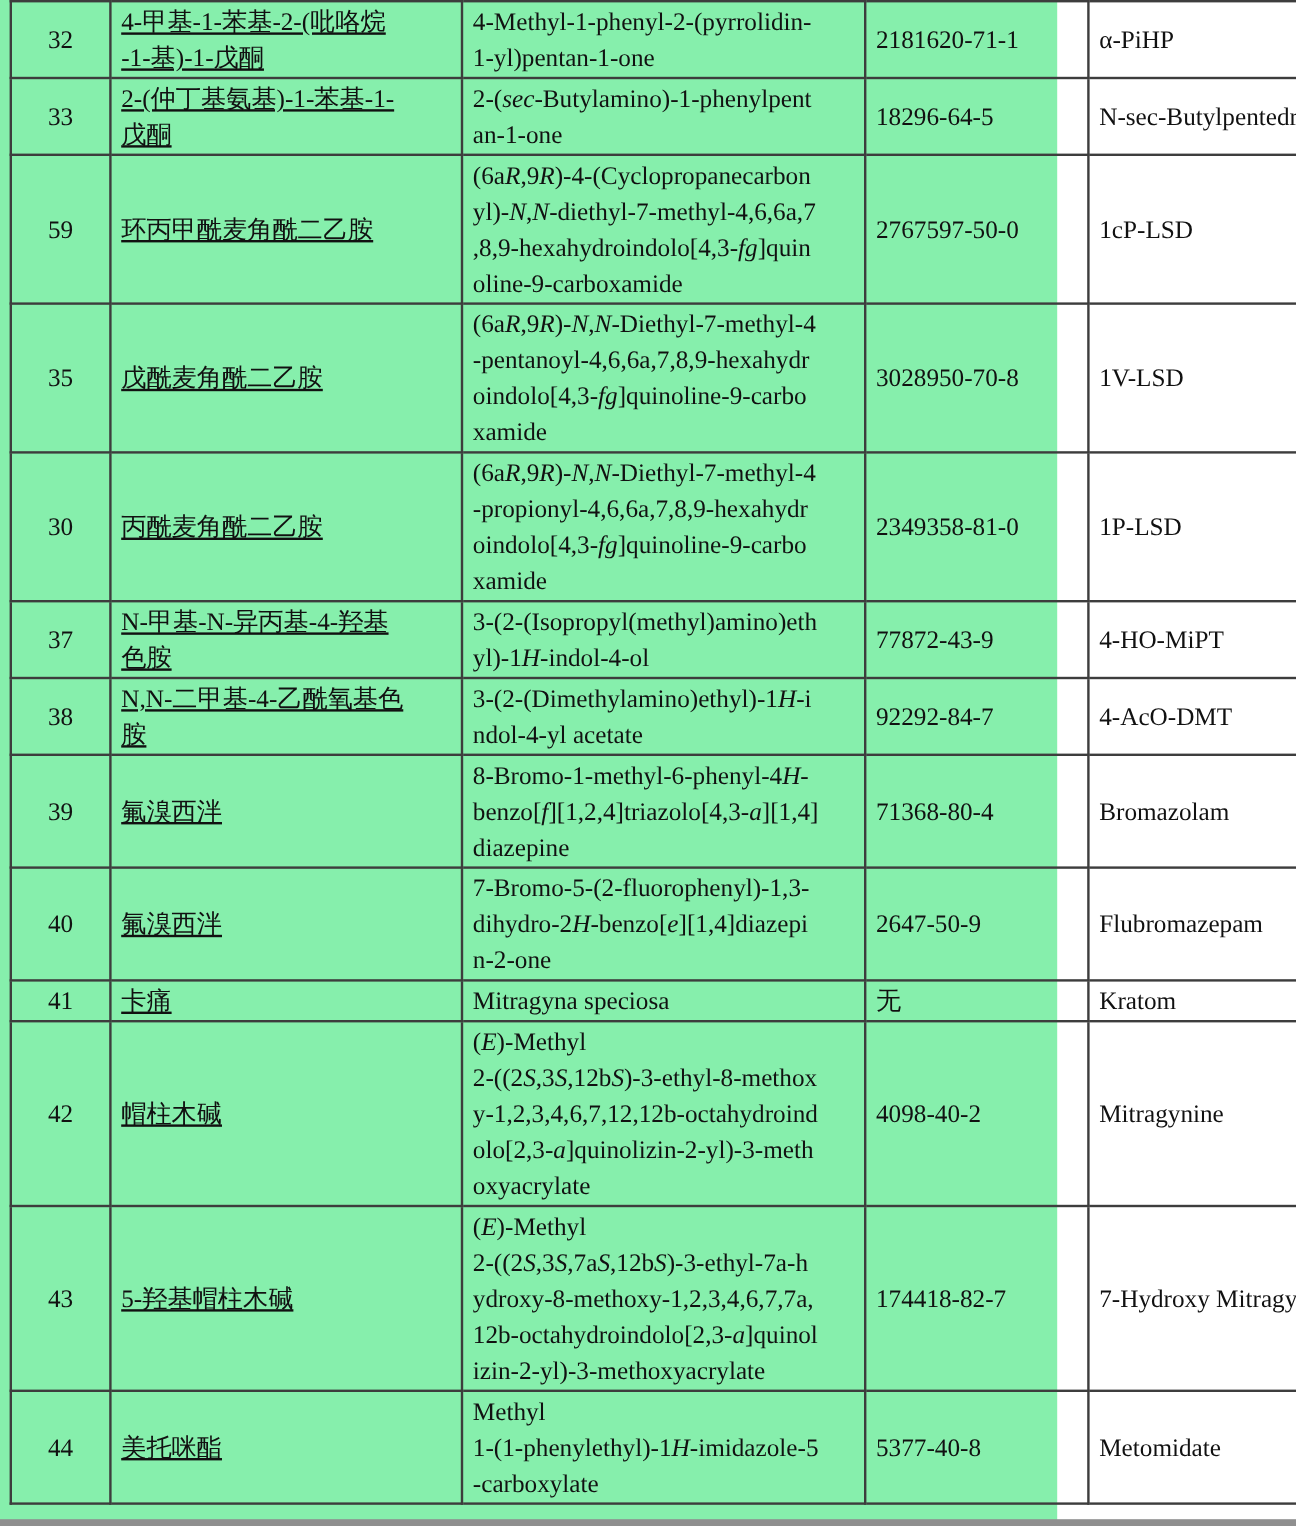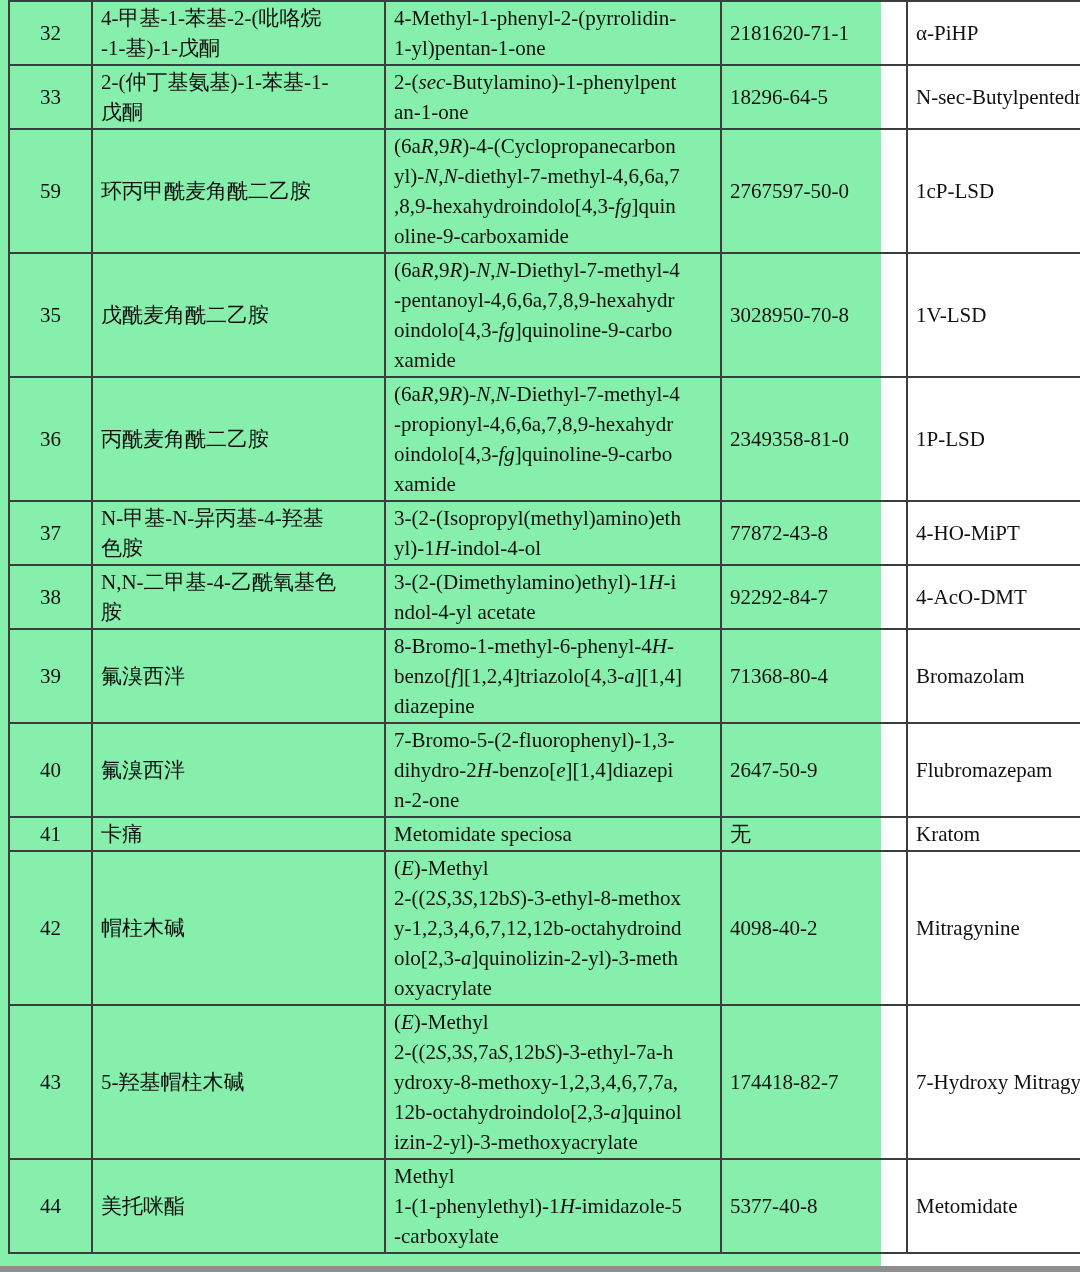--- a/index.html
+++ b/index.html
@@ -30,21 +30,21 @@
   }
   table.subst td {
     border: 2px solid #3d3d3d;
     vertical-align: middle;
     padding: 1px 8px;
     white-space: pre-wrap;
     word-break: break-word;
     overflow: hidden;
   }
   td.c-no   { width: 65px;  text-align: center; padding: 1px 2px; }
-  td.c-cn   { width: 275px; }
+  td.c-cn   { width: 275px; text-decoration: underline; }
   td.c-en   { width: 318px; }
   td.c-cas  { width: 168px; padding-left: 12px; }
   td.c-name { width: 240px; padding-left: 10px; }
   .scan-edge {
     position: absolute;
     left: 0; bottom: 0;
     width: 1080px; height: 6px;
     background: #8f8f8f;
   }
 </style>
@@ -86,36 +86,36 @@
         <td class="c-no">35</td>
         <td class="c-cn">戊酰麦角酰二乙胺</td>
         <td class="c-en">(6a<i>R</i>,9<i>R</i>)-<i>N</i>,<i>N</i>-Diethyl-7-methyl-4
 -pentanoyl-4,6,6a,7,8,9-hexahydr
 oindolo[4,3-<i>fg</i>]quinoline-9-carbo
 xamide</td>
         <td class="c-cas">3028950-70-8</td>
         <td class="c-name">1V-LSD</td>
       </tr>
       <tr>
-        <td class="c-no">36</td>
+        <td class="c-no">30</td>
         <td class="c-cn">丙酰麦角酰二乙胺</td>
         <td class="c-en">(6a<i>R</i>,9<i>R</i>)-<i>N</i>,<i>N</i>-Diethyl-7-methyl-4
 -propionyl-4,6,6a,7,8,9-hexahydr
 oindolo[4,3-<i>fg</i>]quinoline-9-carbo
 xamide</td>
         <td class="c-cas">2349358-81-0</td>
         <td class="c-name">1P-LSD</td>
       </tr>
       <tr>
         <td class="c-no">37</td>
         <td class="c-cn">N-甲基-N-异丙基-4-羟基
 色胺</td>
         <td class="c-en">3-(2-(Isopropyl(methyl)amino)eth
 yl)-1<i>H</i>-indol-4-ol</td>
-        <td class="c-cas">77872-43-8</td>
+        <td class="c-cas">77872-43-9</td>
         <td class="c-name">4-HO-MiPT</td>
       </tr>
       <tr>
         <td class="c-no">38</td>
         <td class="c-cn">N,N-二甲基-4-乙酰氧基色
 胺</td>
         <td class="c-en">3-(2-(Dimethylamino)ethyl)-1<i>H</i>-i
 ndol-4-yl acetate</td>
         <td class="c-cas">92292-84-7</td>
         <td class="c-name">4-AcO-DMT</td>
@@ -134,21 +134,21 @@
         <td class="c-cn">氟溴西泮</td>
         <td class="c-en">7-Bromo-5-(2-fluorophenyl)-1,3-
 dihydro-2<i>H</i>-benzo[<i>e</i>][1,4]diazepi
 n-2-one</td>
         <td class="c-cas">2647-50-9</td>
         <td class="c-name">Flubromazepam</td>
       </tr>
       <tr>
         <td class="c-no">41</td>
         <td class="c-cn">卡痛</td>
-        <td class="c-en">Metomidate speciosa</td>
+        <td class="c-en">Mitragyna speciosa</td>
         <td class="c-cas">无</td>
         <td class="c-name">Kratom</td>
       </tr>
       <tr>
         <td class="c-no">42</td>
         <td class="c-cn">帽柱木碱</td>
         <td class="c-en">(<i>E</i>)-Methyl
 2-((2<i>S</i>,3<i>S</i>,12b<i>S</i>)-3-ethyl-8-methox
 y-1,2,3,4,6,7,12,12b-octahydroind
 olo[2,3-<i>a</i>]quinolizin-2-yl)-3-meth

